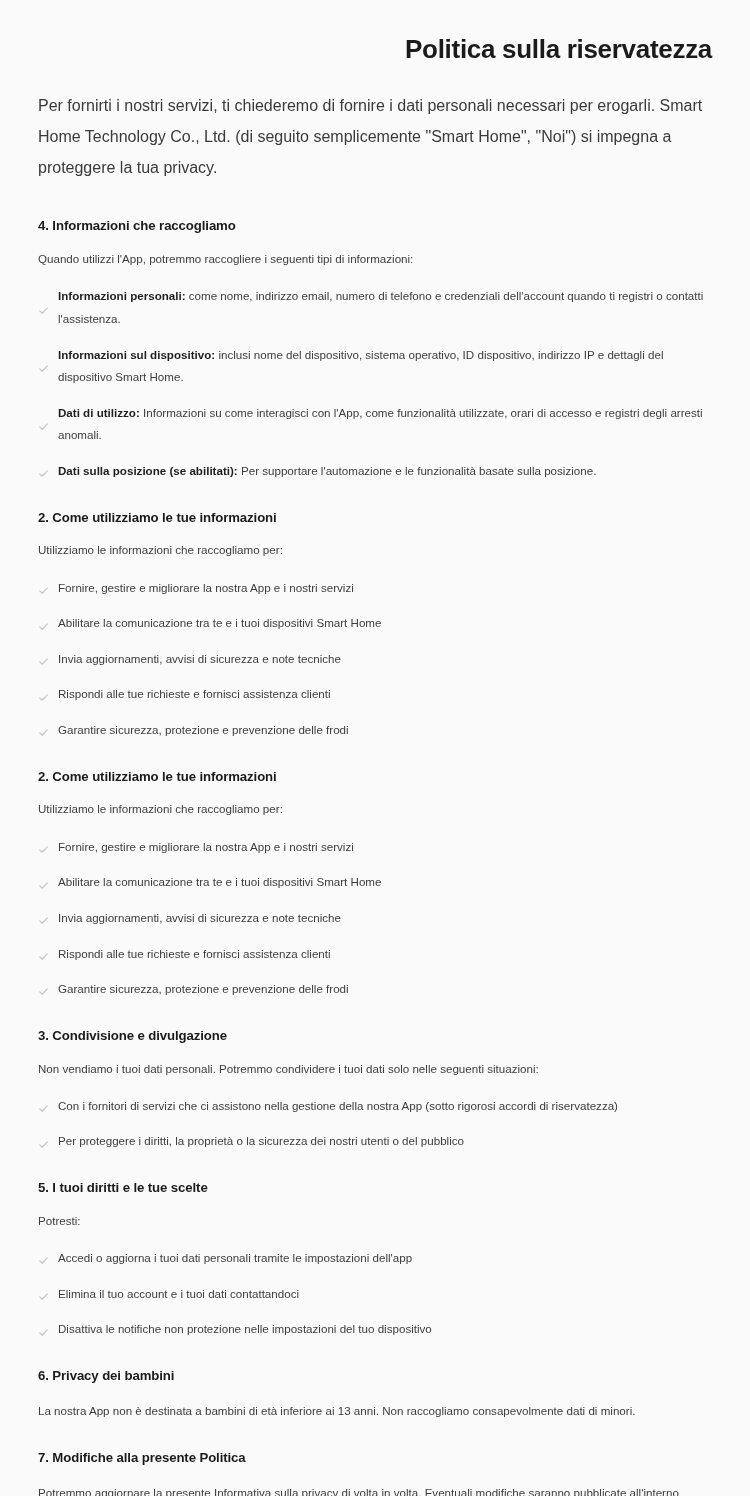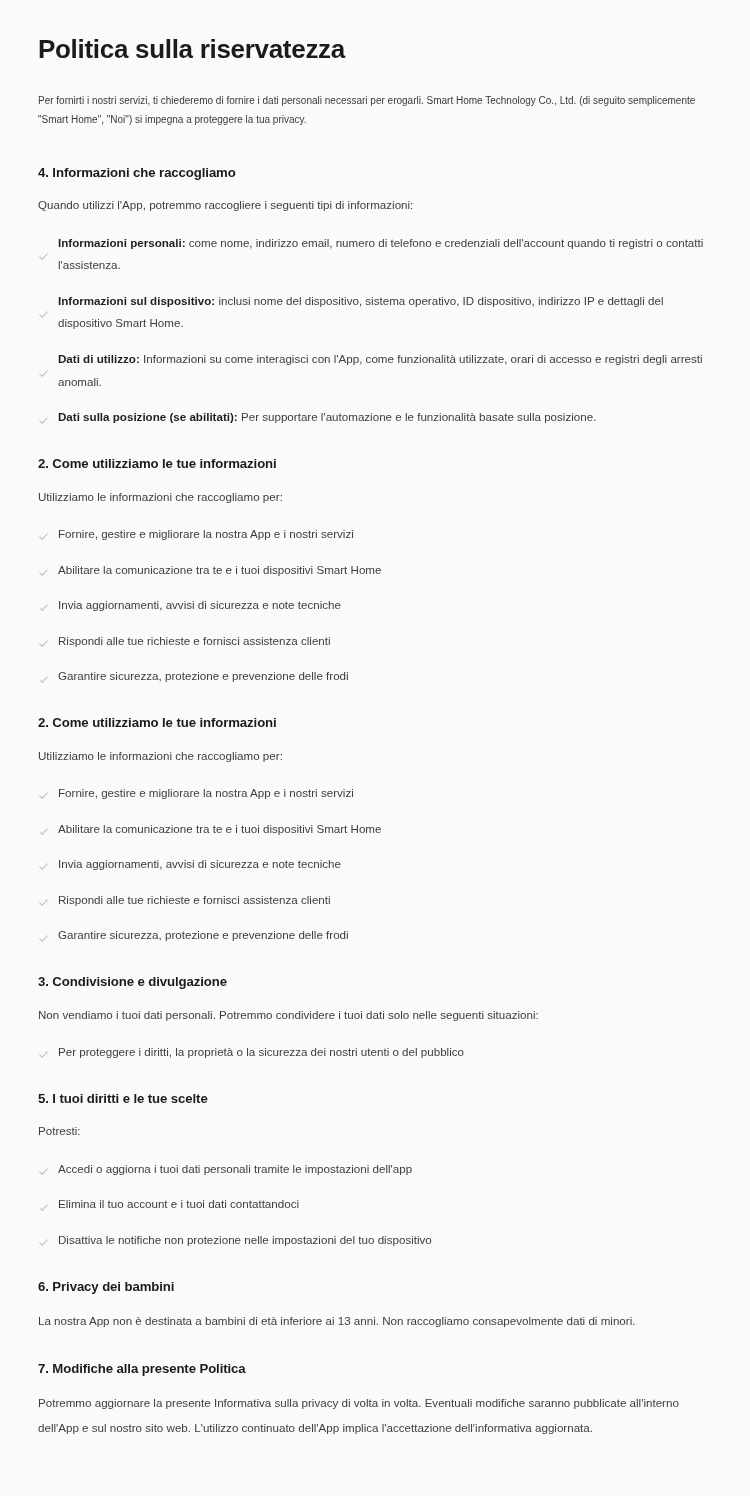--- a/index.html
+++ b/index.html
@@ -24,25 +24,26 @@
   }
 
   
   .doc-title {
     font-size: 26px;
     font-weight: 700;
     letter-spacing: -0.3px;
     color: #1b1b1b;
     margin: 0 0 26px 0;
     line-height: 1.2;
+    text-align: right;
   }
 
   
   .intro {
-    font-size: 10px;
+    font-size: 16px;
     line-height: 1.92;
     color: #3a3a3a;
     margin: 0 0 34px 0;
     max-width: 672px;
   }
 
   
   .section {
     margin: 0 0 26px 0;
   }
@@ -243,20 +244,28 @@
       <div class="section">
         <h2 class="section-heading">3. Condivisione e divulgazione</h2>
         <p class="section-lead">Non vendiamo i tuoi dati personali. Potremmo condividere i tuoi dati solo nelle seguenti situazioni:</p>
         <ul class="check-list">
           <li class="check-item">
             <span class="check-icon">
               <svg viewBox="0 0 16 16" fill="none" stroke="currentColor" stroke-width="1.6" stroke-linecap="round" stroke-linejoin="round">
                 <path d="M2.5 8.6 L6.2 12 L13.5 4.2"></path>
               </svg>
             </span>
+            <span class="check-text"><span>Con i fornitori di servizi che ci assistono nella gestione della nostra App (sotto rigorosi accordi di riservatezza)</span></span>
+          </li>
+          <li class="check-item">
+            <span class="check-icon">
+              <svg viewBox="0 0 16 16" fill="none" stroke="currentColor" stroke-width="1.6" stroke-linecap="round" stroke-linejoin="round">
+                <path d="M2.5 8.6 L6.2 12 L13.5 4.2"></path>
+              </svg>
+            </span>
             <span class="check-text"><span>Per proteggere i diritti, la proprietà o la sicurezza dei nostri utenti o del pubblico</span></span>
           </li>
         </ul>
       </div>
       <div class="section">
         <h2 class="section-heading">5. I tuoi diritti e le tue scelte</h2>
         <p class="section-lead">Potresti:</p>
         <ul class="check-list">
           <li class="check-item">
             <span class="check-icon">

